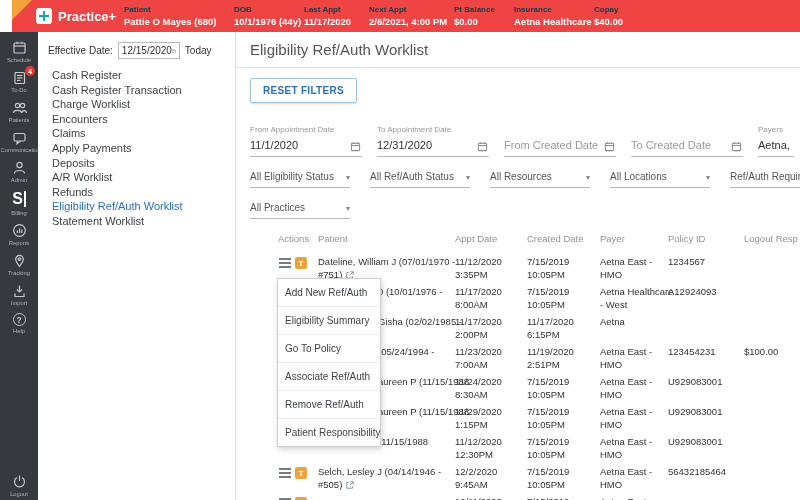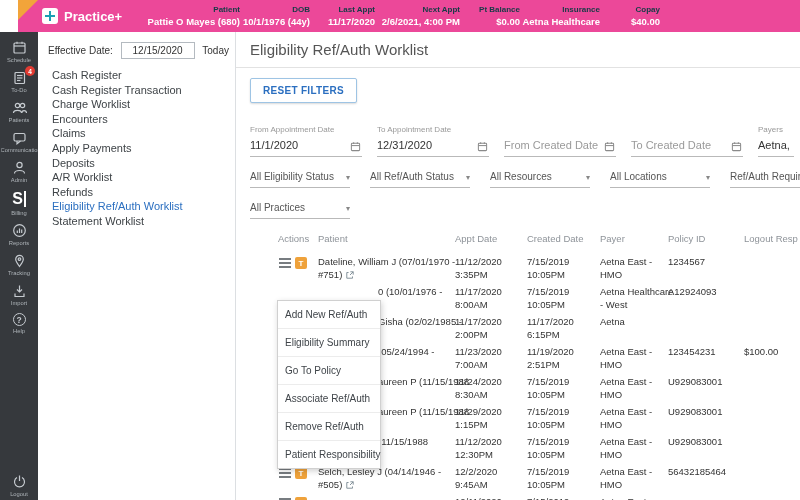--- a/index.html
+++ b/index.html
@@ -1,20 +1,20 @@
 <!DOCTYPE html>
 <html><head>
 <meta charset="utf-8">
 <style>
   * { box-sizing: border-box; margin: 0; padding: 0; }
   body { width:800px; height:500px; overflow:hidden; font-family:"Liberation Sans",sans-serif; background:#fff; }
   .app { position:relative; width:800px; height:500px; background:#fff; overflow:hidden; }
 
   
-  .topbar { position:absolute; top:0; left:18px; right:0; height:32px; background:#ec4899; display:flex; align-items:center; z-index:5;text-align:right; }
+  .topbar { position:absolute; top:0; left:12px; right:0; height:32px; background:#ef4444; display:flex; align-items:center; z-index:5; }
   .corner { position:absolute; top:0; left:0; width:0; height:0; border-top:20px solid #f2a43a; border-right:20px solid transparent; }
   .brand { display:flex; align-items:center; gap:6px; margin-left:24px; width:88px; flex:none; }
   .brand-icon { width:16px; height:16px; background:#fff; border-radius:3px; position:relative; flex:none; }
   .brand-icon::before { content:""; position:absolute; left:7px; top:3px; width:2px; height:10px; background:#1b9fb3; }
   .brand-icon::after { content:""; position:absolute; left:3px; top:7px; width:10px; height:2px; background:#1b9fb3; }
   .brand-name { color:#fff; font-size:13px; font-weight:bold; white-space:nowrap; }
   .tb-field { display:flex; flex-direction:column; justify-content:center; flex:none; }
   .tb-label { font-size:8px; font-weight:bold; color:#143c46; margin-bottom:2px; white-space:nowrap; }
   .tb-value { font-size:9.5px; font-weight:bold; color:#fff; white-space:nowrap; }
   .tbw1{width:110px}.tbw2{width:70px}.tbw3{width:65px}.tbw4{width:85px}.tbw5{width:60px}.tbw6{width:80px}.tbw7{width:60px}
@@ -25,22 +25,22 @@
   .ib-label { font-size:5.8px; color:#aeb4b9; margin-top:2px; white-space:nowrap; max-width:37px; overflow:hidden; }
   .badge { position:absolute; top:0; right:3px; background:#e23b32; color:#fff; border-radius:50%; width:10px; height:10px; font-size:6.5px; font-weight:bold; display:flex; align-items:center; justify-content:center; }
   .ib-spacer { flex:1; }
   .s-logo { display:flex; align-items:flex-start; height:18px; }
   .s-char { color:#fff; font-size:16px; font-weight:bold; line-height:18px; }
   .s-bar { width:2px; height:16px; background:#fff; margin-left:1px; margin-top:1px; }
   .q-icon { width:13px; height:13px; border:1.3px solid #c6cbd0; border-radius:50%; color:#c6cbd0; font-size:8.5px; font-weight:bold; display:flex; align-items:center; justify-content:center; }
 
   
   .sidebar { position:absolute; top:32px; left:38px; width:198px; bottom:0; background:#fff; border-right:1px solid #dcdfe2; z-index:3; }
-  .eff { display:flex; align-items:center; gap:5px; padding:10px 6px 9px 10px; font-size:10px; color:#333;justify-content:space-between; }
-  .eff-input { display:inline-flex; align-items:center; justify-content:space-between; border:1px solid #b4bac0; padding:2px 3px; width:74px; height:17px; font-size:10px; color:#333; cursor:text;flex-direction:column; }
+  .eff { display:flex; align-items:center; gap:5px; padding:10px 6px 9px 10px; font-size:10px; color:#333; }
+  .eff-input { display:inline-flex; align-items:center; justify-content:space-between; border:1px solid #b4bac0; padding:2px 3px; width:62px; height:17px; font-size:10px; color:#333; cursor:text; }
   .menu-item { font-size:11px; color:#3e4347; padding:1px 14px; line-height:12.6px; white-space:nowrap; cursor:pointer; }
   .menu-item.selected { color:#2b6fc0; }
 
   
   .main { position:absolute; top:32px; left:236px; right:0; bottom:0; background:#fff; overflow:hidden; }
   .page-title { font-size:15px; color:#555; padding:9px 0 9px 14px; border-bottom:1px solid #e2e2e2; }
   .reset-btn { margin:10px 0 8px 14px; background:#fff; border:1px solid #9ec4e4; border-radius:2px; color:#2b6fc0; font-size:10px; font-weight:bold; letter-spacing:.3px; padding:6px 12px; box-shadow:0 1px 2px rgba(0,0,0,.15); cursor:pointer; font-family:"Liberation Sans",sans-serif; }
 
   .filters { padding-left:14px; }
   .frow { display:flex; margin-top:14px;align-items:flex-end; }
@@ -63,21 +63,21 @@
   .cell { font-size:9.5px; color:#333; line-height:12.5px; padding-top:4px; }
   .cell .ln { display:block; white-space:nowrap; }
   .col-act{width:40px; flex:none;} .col-pat{width:137px; flex:none;} .col-appt{width:72px; flex:none;}
   .col-cre{width:73px; flex:none;} .col-pay{width:68px; flex:none;} .col-pol{width:76px; flex:none;} .col-resp{width:56px; flex:none;}
   .trow.obscured .col-pat { padding-left:60px; }
   .c-act { display:flex; align-items:center; gap:3px; padding-top:5px; }
   .tag-icon { width:12px; height:12px; background:#efa23b; border-radius:2px; color:#fff; font-size:8px; font-weight:bold; display:flex; align-items:center; justify-content:center; flex:none; cursor:pointer; }
   .pl2 { display:flex; align-items:center; gap:3px; }
 
   
-  .context-menu { position:absolute; left:277px; top:300px; width:104px; background:#fff; border:1px solid #d0d0d0; box-shadow:1px 2px 6px rgba(0,0,0,.18); z-index:10; }
+  .context-menu { position:absolute; left:277px; top:278px; width:104px; background:#fff; border:1px solid #d0d0d0; box-shadow:1px 2px 6px rgba(0,0,0,.18); z-index:10; }
   .cm-item { font-size:10px; color:#3f4449; padding:8px 7px; border-bottom:1px solid #ececec; white-space:nowrap; cursor:pointer; }
   .cm-item:last-child { border-bottom:none; }
 
   svg { display:block; }
 </style>
 </head>
 <body>
 
 <div class="app">
 

